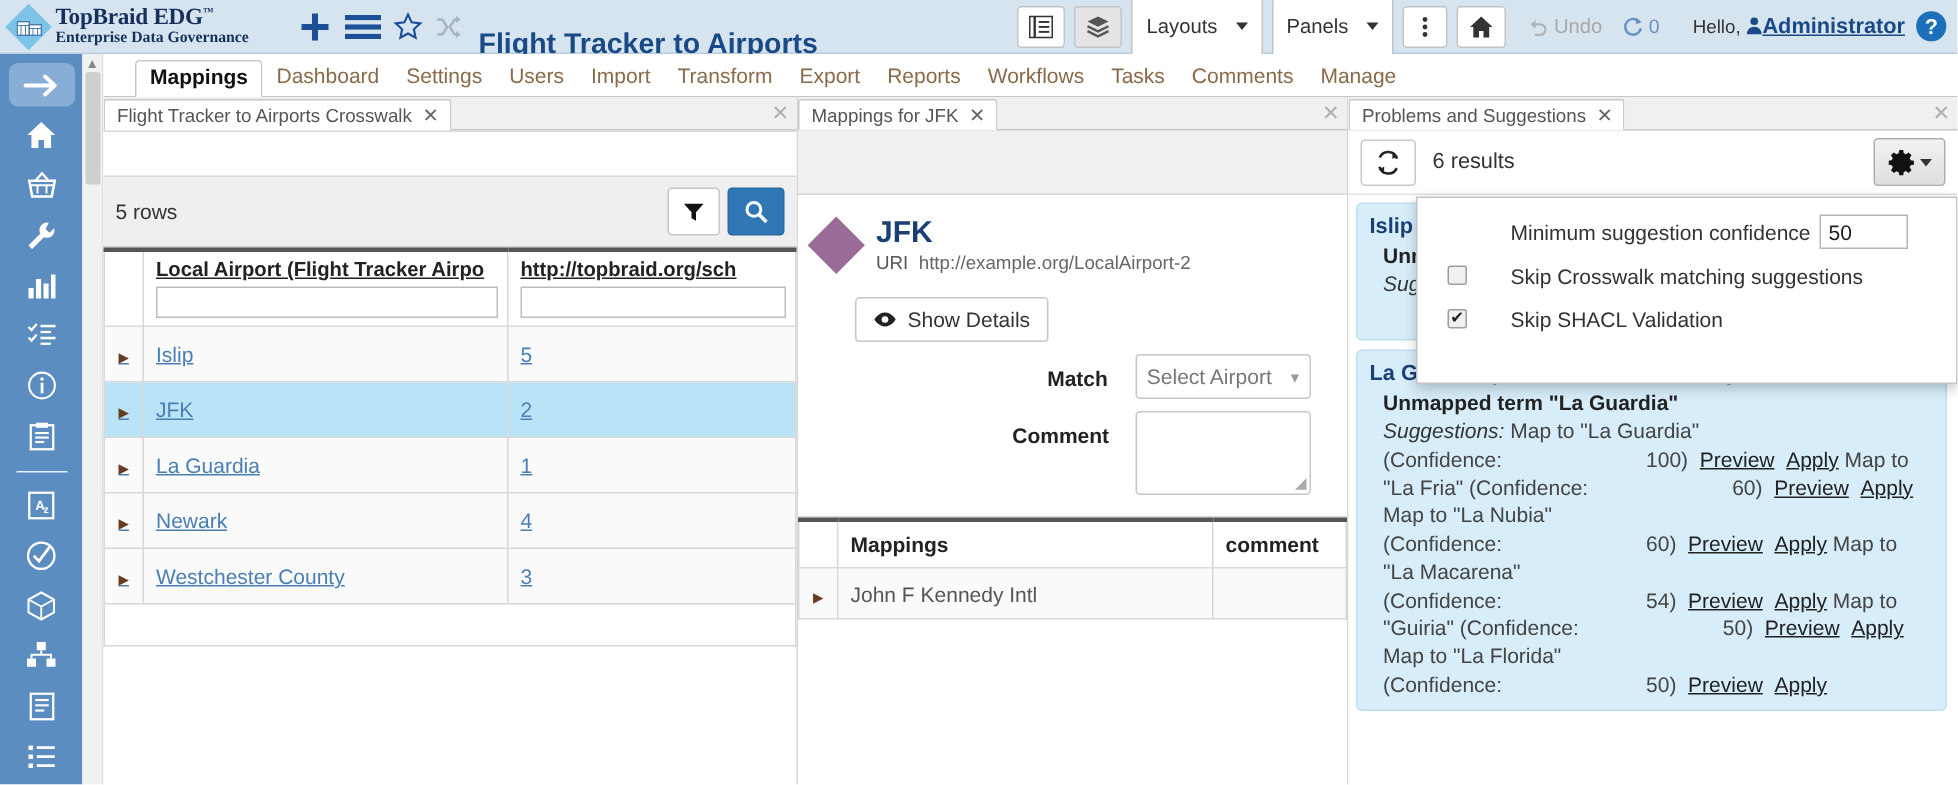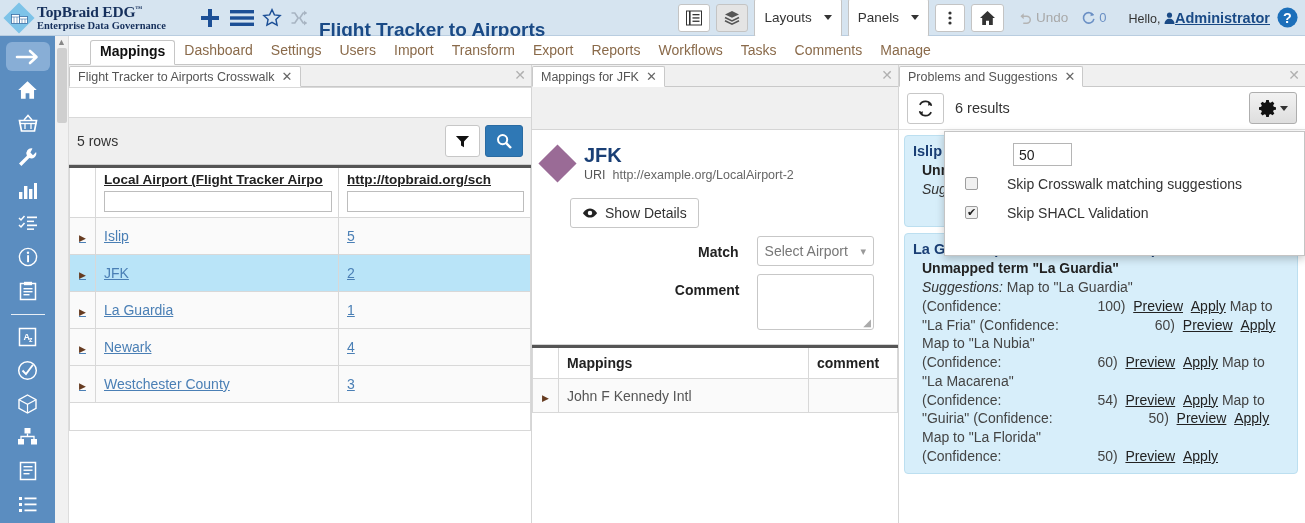--- a/index.html
+++ b/index.html
@@ -698,20 +698,21 @@
             </div>
           </div>
         </div>
       </div>
     </div>
   </div>
 
   <div class="gear-menu">
     <div class="gm-row">
       <span class="gm-spacer"></span>
+      <span>Minimum suggestion confidence</span>
       <input class="gm-num" value="50" style="">
     </div>
     <div class="gm-row">
       <span class="gm-chk">
           <span class="tick" id="chk-cross"></span>
         </span>
       <span>Skip Crosswalk matching suggestions</span>
     </div>
     <div class="gm-row">
       <span class="gm-chk">

